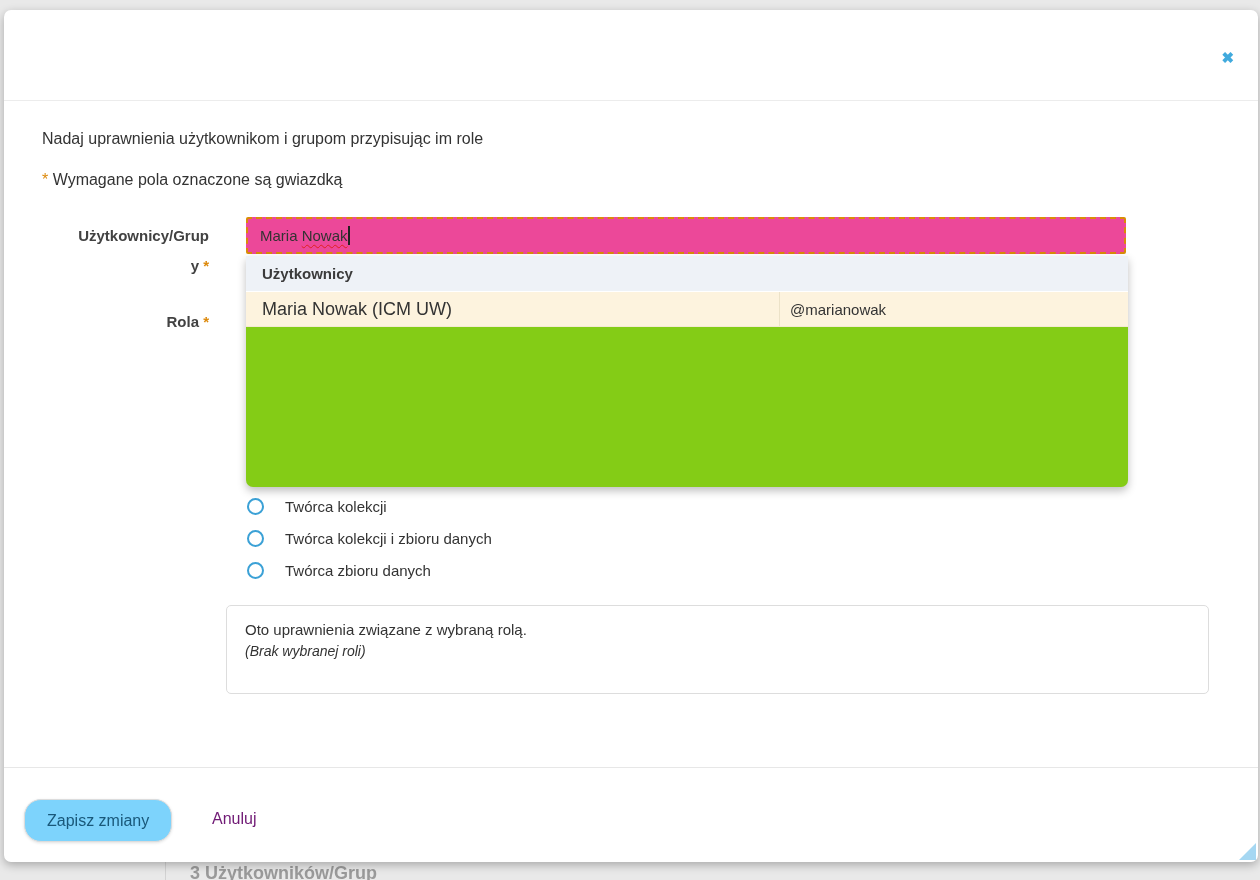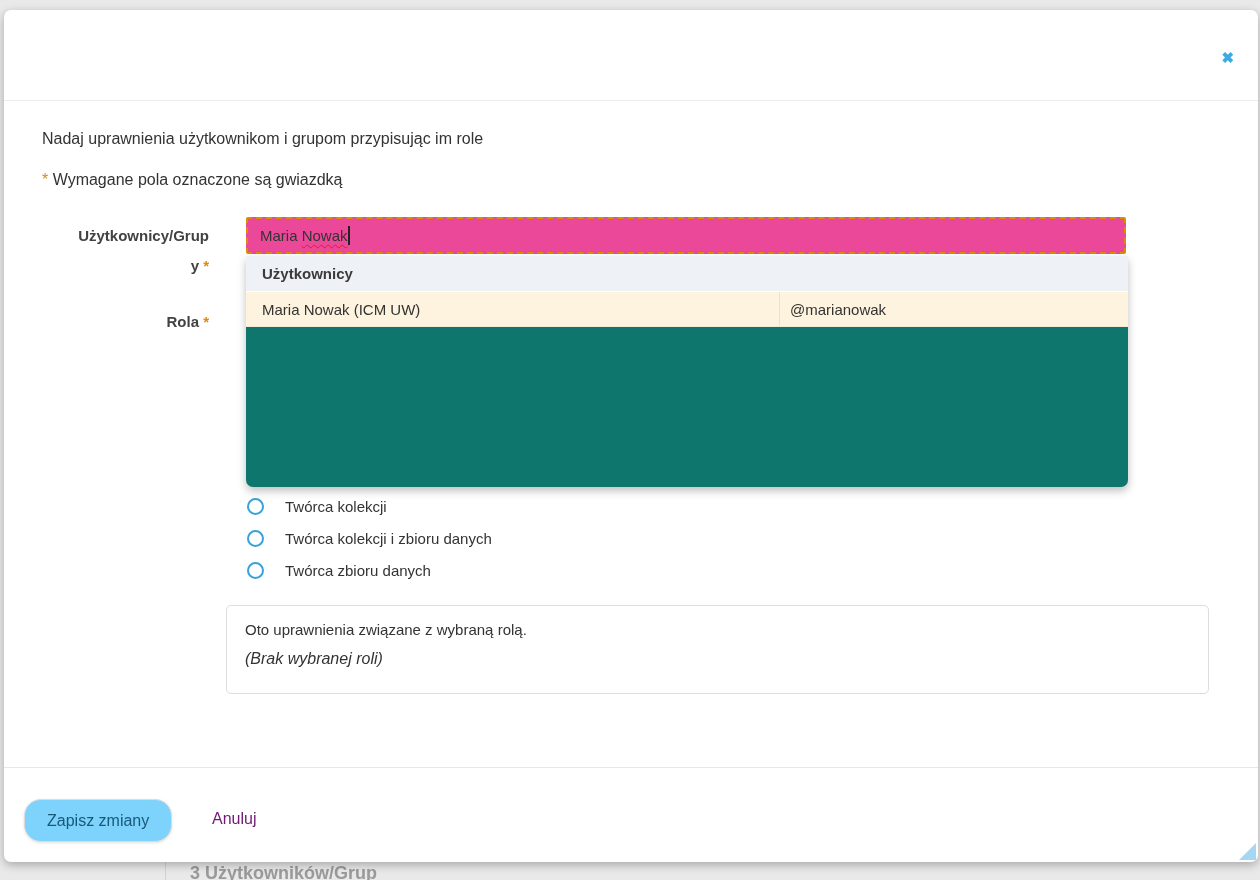--- a/index.html
+++ b/index.html
@@ -81,39 +81,39 @@
     text-underline-offset: 3px;
   }
   .text-cursor {
     display: inline-block; width: 1.5px; height: 19px;
     background: #222222; margin-left: 0.5px;
   }
 
   
   .dropdown {
     position: absolute; left: 242px; top: 246px; width: 882px; height: 231px;
-    background: #0f766e; border-radius: 0 0 7px 7px;
+    background: #84cc16; border-radius: 0 0 7px 7px;
     box-shadow: 0 4px 9px rgba(0,0,0,0.25);
     overflow: hidden; z-index: 5;
   }
   .dropdown-header {
     height: 36px; background: #eef2f7;
     display: flex; align-items: center; padding-left: 16px;
     font-size: 15px; font-weight: bold; color: #3b3b3b;
     border-bottom: 1px solid #ffffff;
   }
   .dropdown-item {
     height: 35px; background: #fdf3de; display: flex;
     border-bottom: 1px solid #f4ead3;
     cursor: pointer;
   }
   .dropdown-item .cell-name {
     width: 534px; display: flex; align-items: center; padding-left: 16px;
     border-right: 1px solid #ece2c8;
-    font-size: 15px; color: #333333;
+    font-size: 18px; color: #333333;
   }
   .dropdown-item .cell-handle {
     flex: 1; display: flex; align-items: center; padding-left: 10px;
     font-size: 15px; color: #333333;
   }
 
   
   .radio-row {
     position: absolute; left: 243px; height: 20px;
     display: flex; align-items: center; cursor: pointer;
@@ -130,21 +130,21 @@
     margin-left: 21px; font-size: 15px; color: #333333;
   }
 
   
   .permissions-box {
     position: absolute; left: 222px; top: 595px; width: 983px; height: 89px;
     border: 1px solid #dddddd; border-radius: 5px;
     padding: 15px 18px;
   }
   .permissions-line1 { font-size: 15px; color: #333333; }
-  .permissions-line2 { font-size: 16px; color: #333333; font-style: italic; margin-top: 12px; }
+  .permissions-line2 { font-size: 14px; color: #333333; font-style: italic; margin-top: 5px; }
 
   
   .footer-divider {
     position: absolute; left: 0; top: 757px; width: 100%; height: 1px;
     background: #e7e7e7;
   }
   .save-btn {
     position: absolute; left: 20px; top: 789px; height: 43px;
     background: #7dd3fc; border: 1px solid #dcdcdc; border-radius: 17px;
     box-shadow: 0 1px 3px rgba(0,0,0,0.12);

